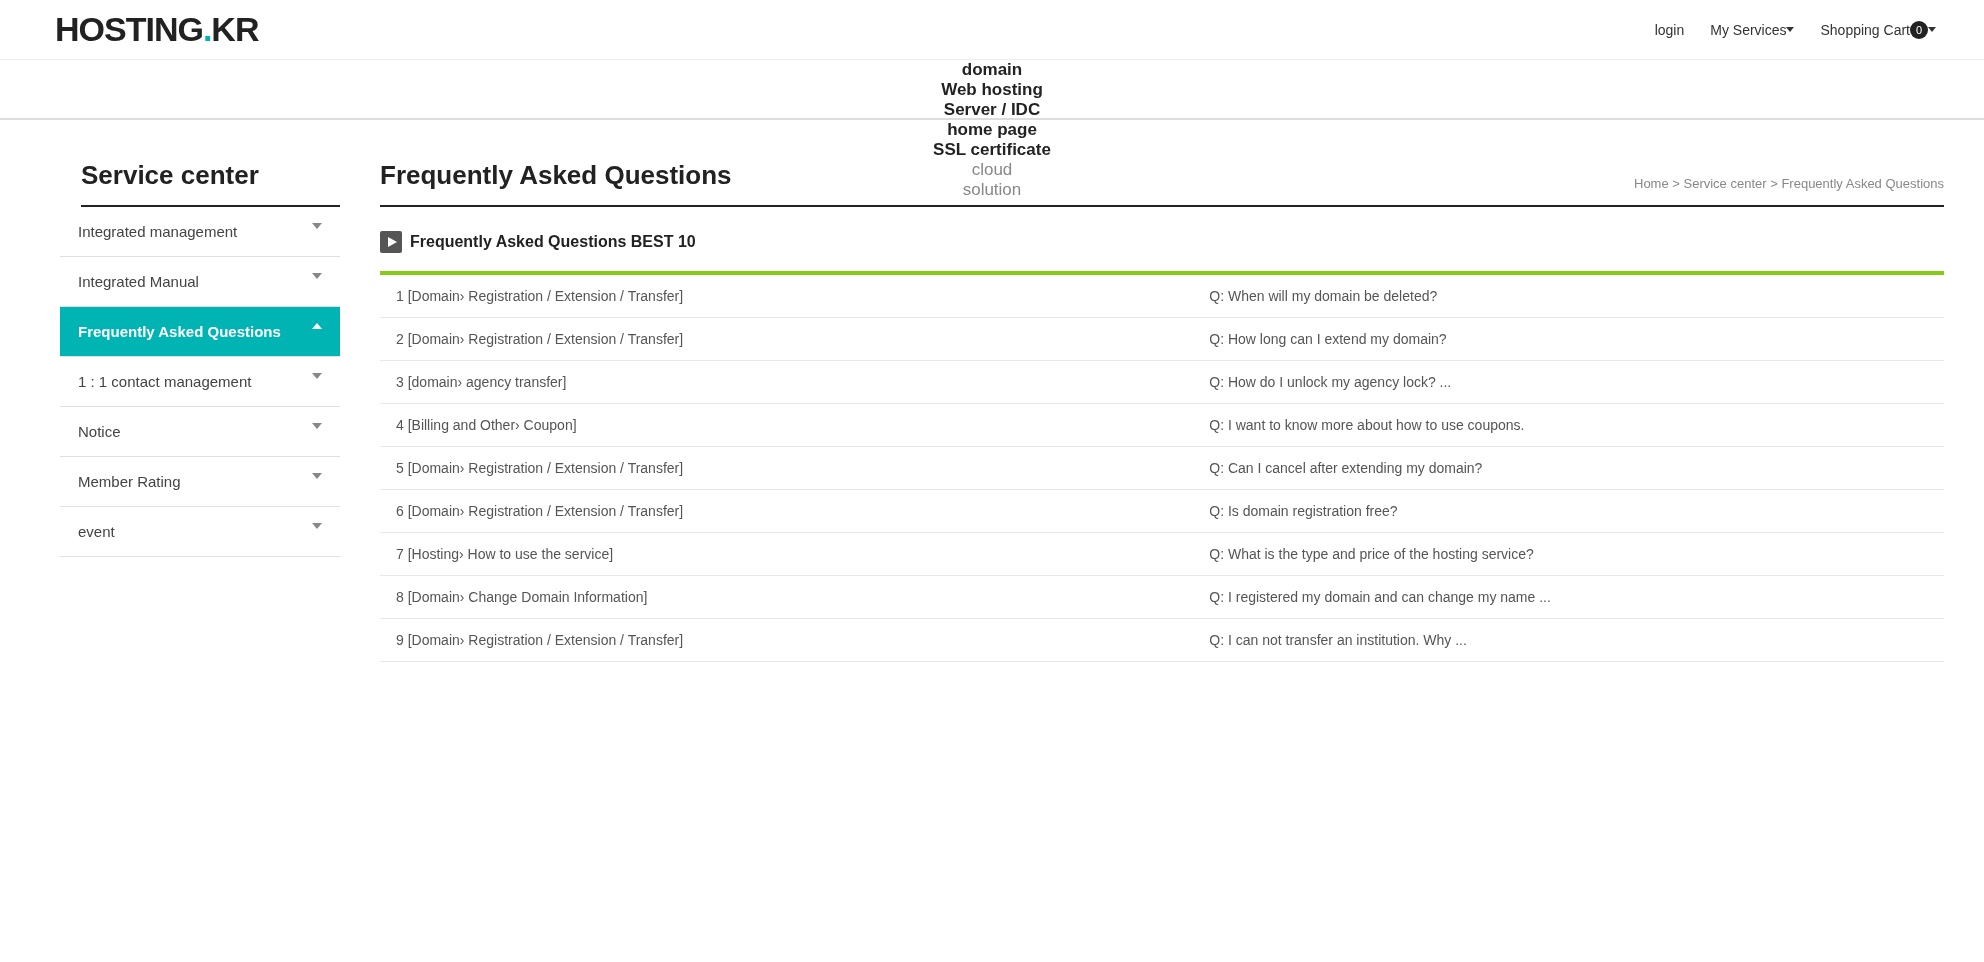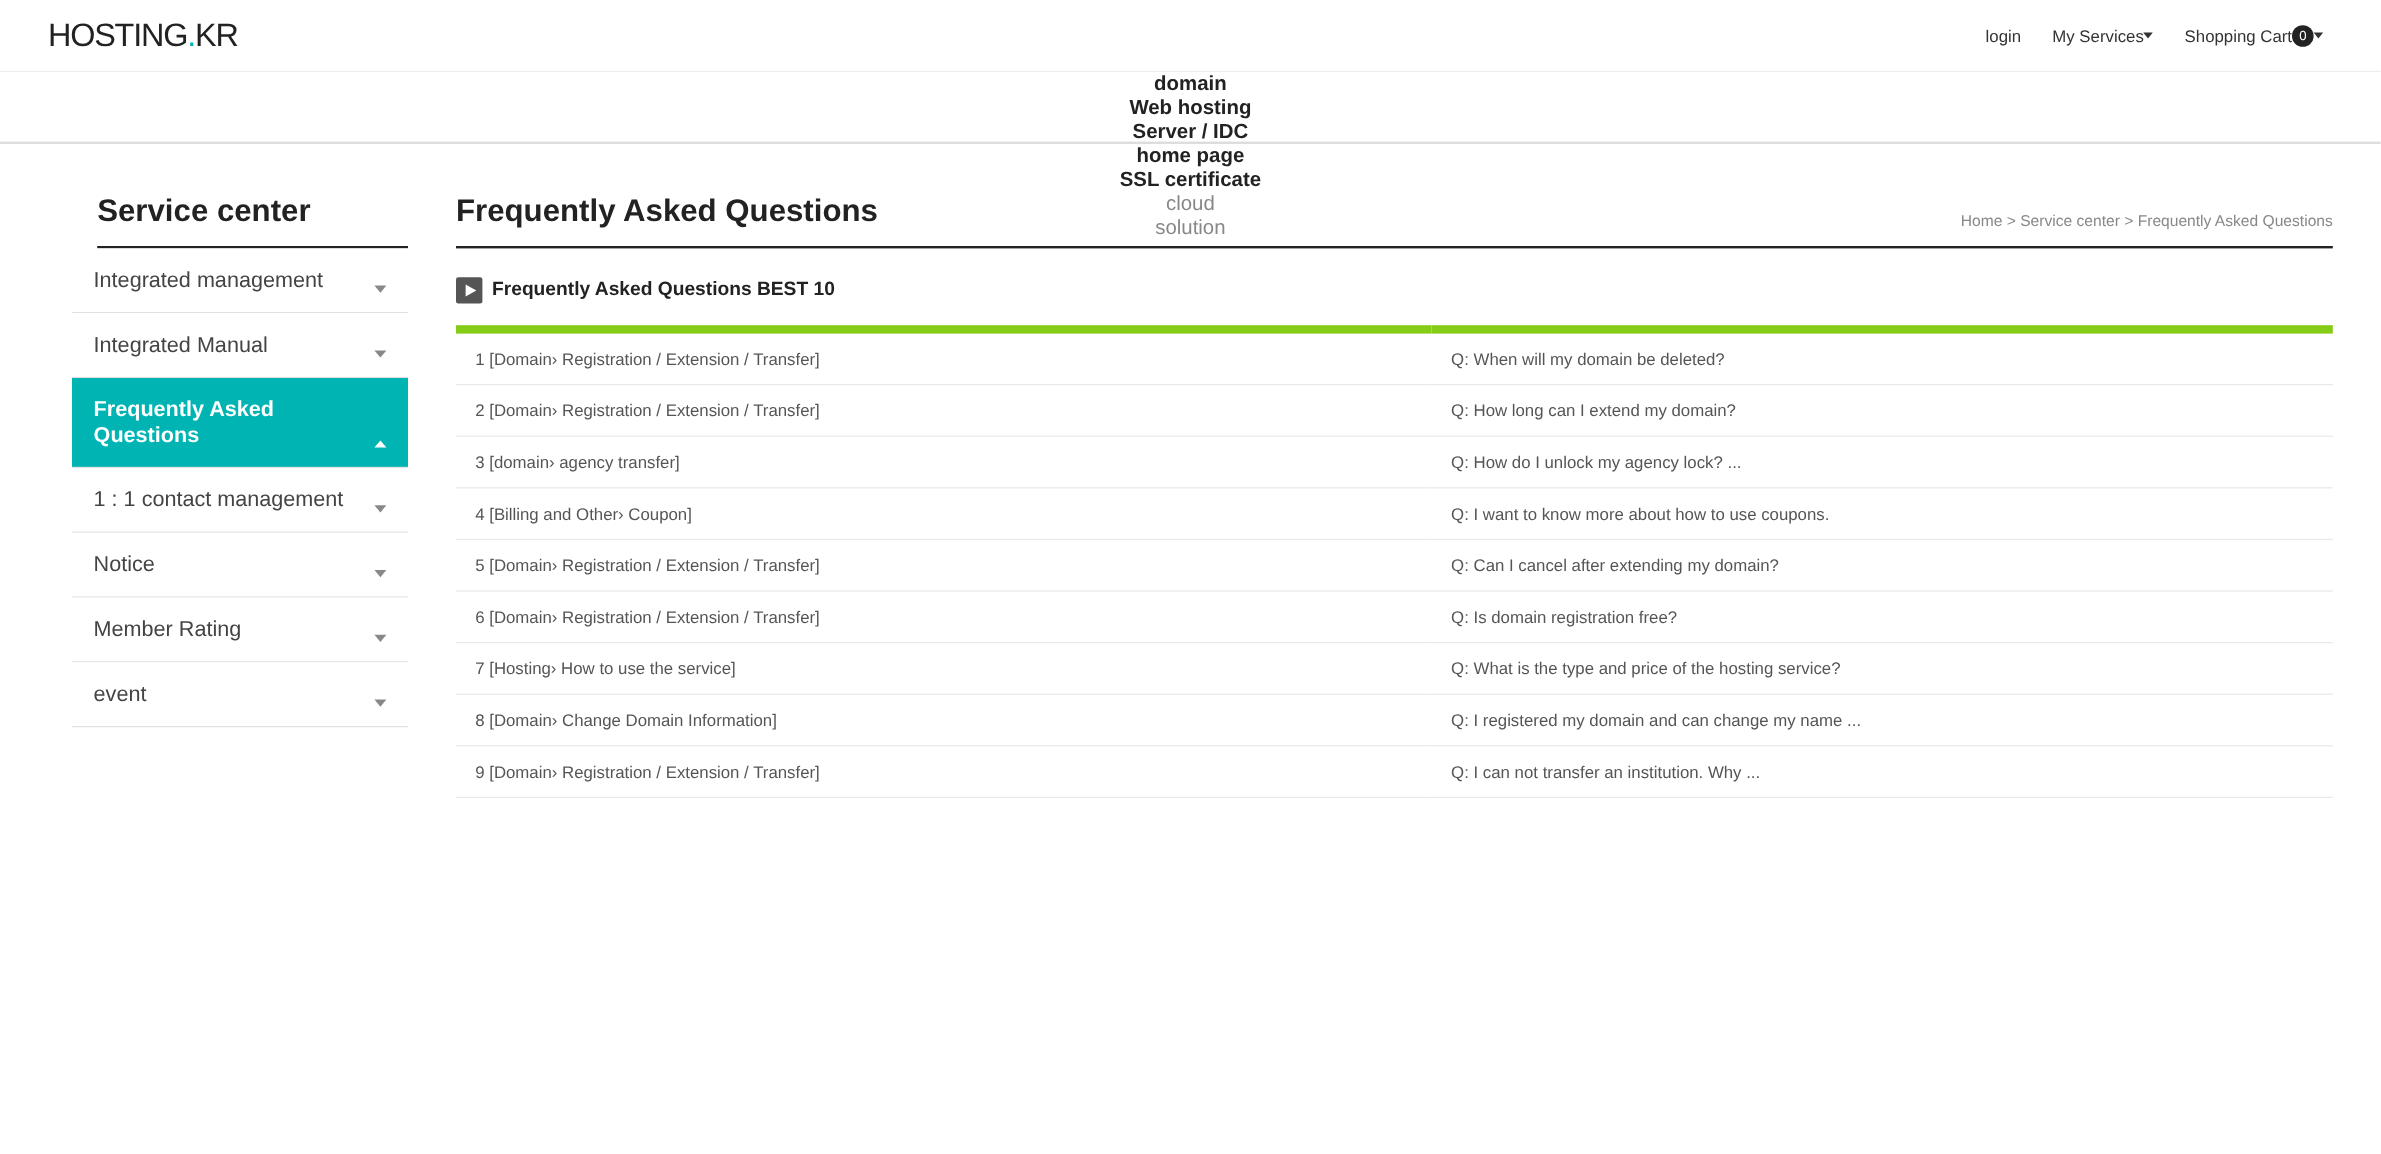--- a/index.html
+++ b/index.html
@@ -9,24 +9,25 @@
     .top-header {
       display: flex;
       align-items: center;
       justify-content: space-between;
       padding: 0 40px;
       height: 60px;
       background: #fff;
       border-bottom: 1px solid #eee;
     }
     .logo {
-      font-size: 27px;
-      font-weight: normal;
+      font-size: 34px;
+      font-weight: bold;
       color: #222;
       letter-spacing: -1px;
+      margin-left: 15px;
     }
     .logo span { color: #00b4b4; }
     .top-nav {
       display: flex;
       align-items: center;
       gap: 10px;
     }
     .top-nav a {
       text-decoration: none;
       color: #333;
@@ -115,26 +116,26 @@
       font-size: 26px;
       font-weight: bold;
       color: #222;
       padding-bottom: 14px;
       border-bottom: 2px solid #222;
       margin-bottom: 0;
       margin-left: 21px;
     }
     .sidebar-item {
       display: flex;
-      align-items: flex-end;
+      align-items: flex-start;
       justify-content: space-between;
       padding: 16px 18px;
       border-bottom: 1px solid #e0e0e0;
       cursor: pointer;
-      font-size: 18px;
+      font-size: 15px;
       color: #444;
       background: #fff;
     }
     .sidebar-item.active {
       background: #00b4b4;
       color: #fff;
       font-weight: bold;
     }
     .sidebar-item .chevron {
       width: 0; height: 0;
@@ -198,21 +199,21 @@
     }
 
     .faq-table {
       width: 100%;
       border-collapse: collapse;
     }
     .faq-table tr {
       border-bottom: 1px solid #e8e8e8;
     }
     .faq-table tr:first-child {
-      border-top: 7px solid #84cc16;
+      border-top: 4px solid #84cc16;
     }
     .faq-table td {
       padding: 13px 16px;
       font-size: 14px;
       color: #444;
     }
     .faq-table td:first-child {
       width: 52%;
       color: #555;
     }

